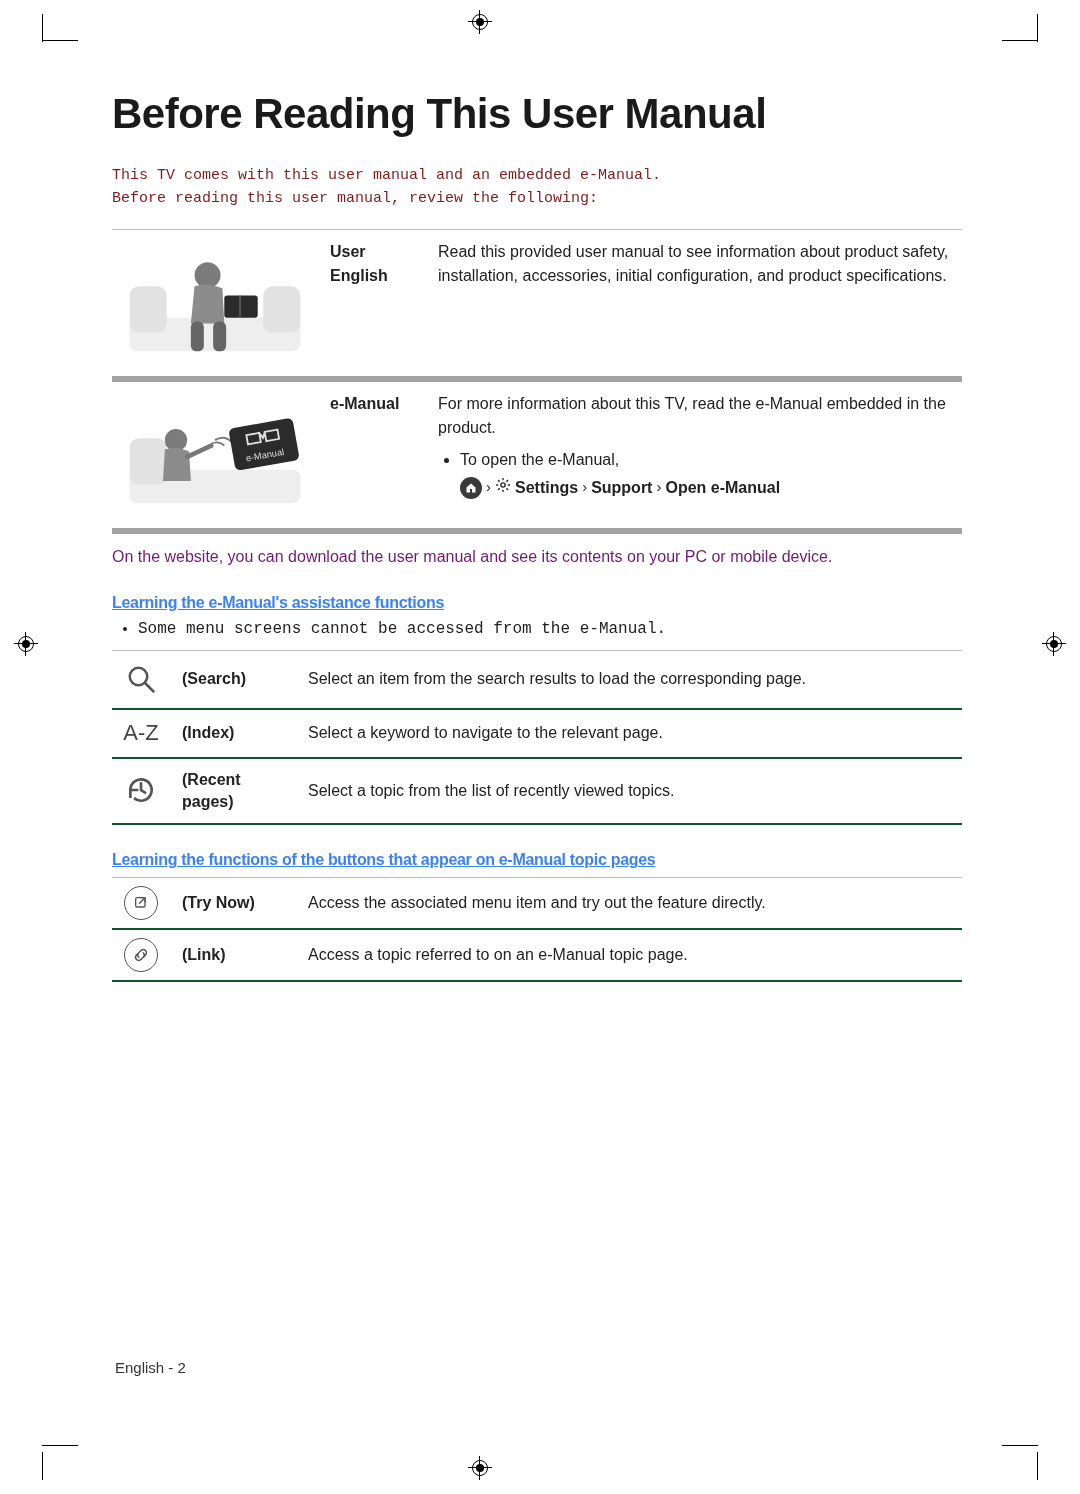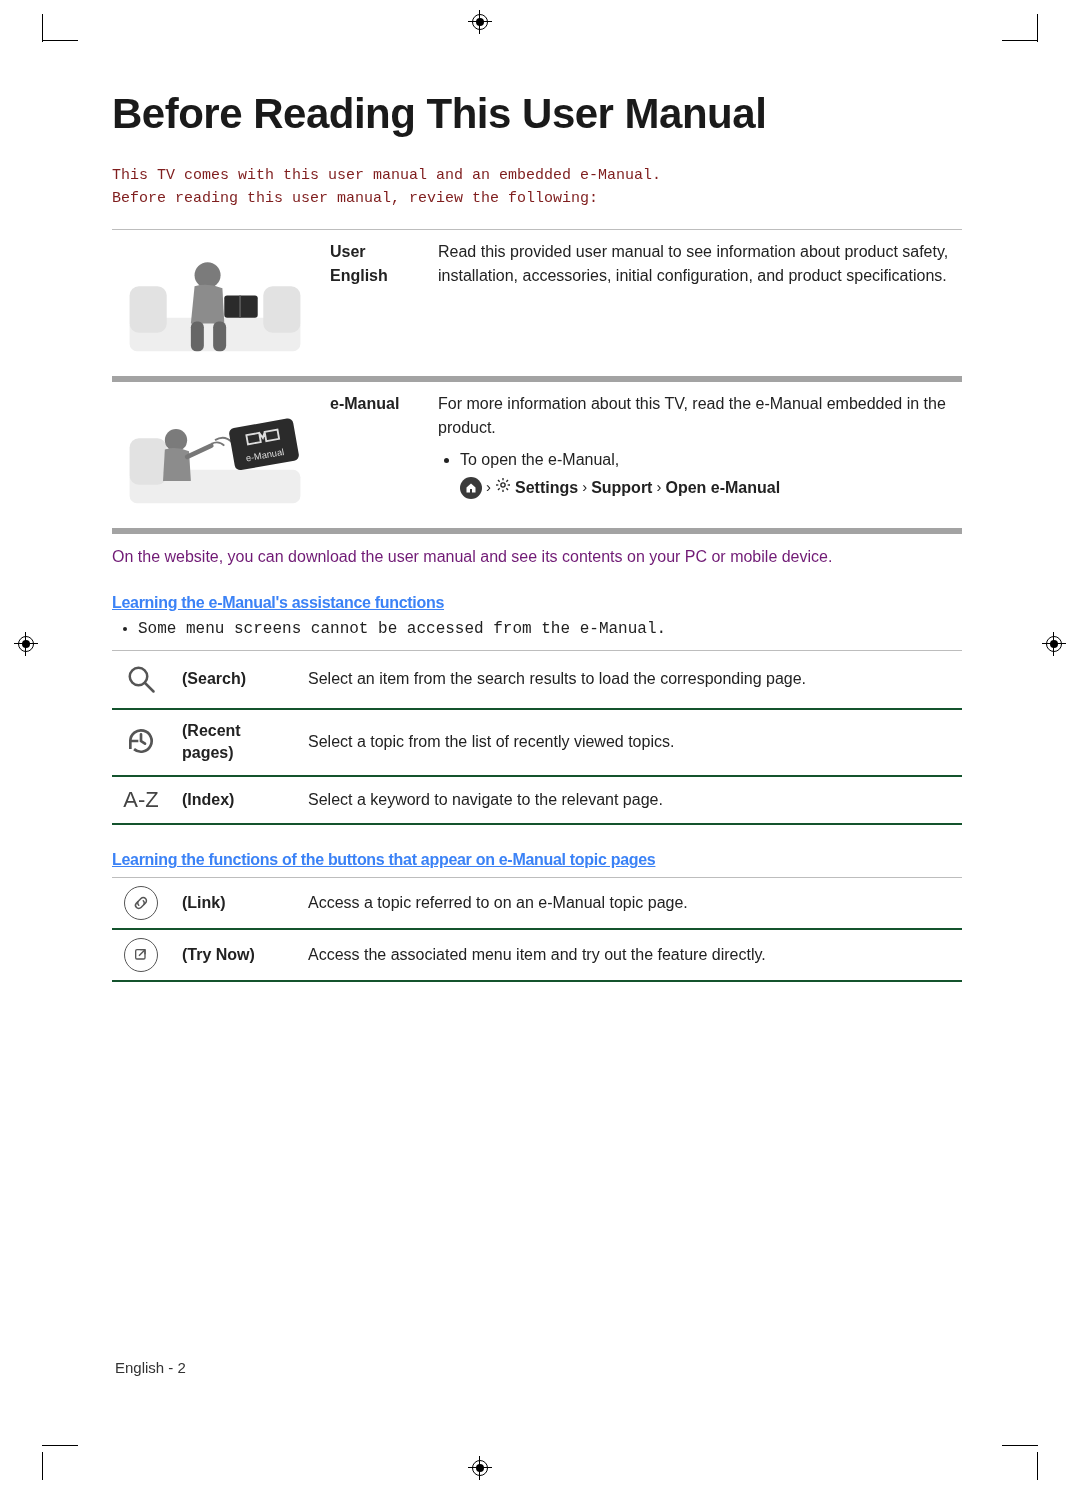--- a/index.html
+++ b/index.html
@@ -326,70 +326,70 @@
                 <circle cx="10" cy="10" r="7" fill="none" stroke="#555" stroke-width="2"></circle>
                 <line x1="15" y1="15" x2="22" y2="22" stroke="#555" stroke-width="2" stroke-linecap="round"></line>
               </svg>
         </span>
       </td>
       <td class="c-label">(Search)</td>
       <td class="c-desc">Select an item from the search results to load the corresponding page.</td>
     </tr>
     <tr>
       <td class="c-icon">
+        <span class="az-text">A-Z</span>
+      </td>
+      <td class="c-label">(Index)</td>
+      <td class="c-desc">Select a keyword to navigate to the relevant page.</td>
+    </tr>
+    <tr>
+      <td class="c-icon">
         <span class="icon-shell">
           <svg width="32" height="32" viewBox="0 0 24 24">
                 <path d="M4 12 a8 8 0 1 1 2.8 6.1" fill="none" stroke="#555" stroke-width="2"></path>
                 <polyline points="4,18 4,12 10,12" fill="none" stroke="#555" stroke-width="2"></polyline>
                 <polyline points="12,7 12,12 15,14" fill="none" stroke="#555" stroke-width="2" stroke-linecap="round"></polyline>
               </svg>
         </span>
       </td>
       <td class="c-label">(Recent pages)</td>
       <td class="c-desc">Select a topic from the list of recently viewed topics.</td>
     </tr>
-    <tr>
-      <td class="c-icon">
-        <span class="az-text">A-Z</span>
-      </td>
-      <td class="c-label">(Index)</td>
-      <td class="c-desc">Select a keyword to navigate to the relevant page.</td>
-    </tr>
   </tbody>
     </table>
 
   <h2 class="sub">Learning the functions of the buttons that appear on e-Manual topic pages</h2>
 
   <table class="func-table">
     <tbody>
         <tr>
-      <td class="c-icon">
-        <span class="circle30">
-          <svg width="18" height="18" viewBox="0 0 24 24">
-                <path d="M9 15 a4 4 0 0 1 0 -6 l3 -3 a4 4 0 0 1 6 6 l-2 2" fill="none" stroke="#555" stroke-width="2" stroke-linecap="round"></path>
-                <path d="M15 9 a4 4 0 0 1 0 6 l-3 3 a4 4 0 0 1 -6 -6 l2 -2" fill="none" stroke="#555" stroke-width="2" stroke-linecap="round"></path>
-              </svg>
-        </span>
-      </td>
-      <td class="c-label">(Link)</td>
-      <td class="c-desc">Access a topic referred to on an e-Manual topic page.</td>
-    </tr>
-    <tr>
       <td class="c-icon">
         <span class="circle30">
           <svg width="16" height="16" viewBox="0 0 24 24">
                 <rect x="4" y="4" width="14" height="14" rx="2" fill="none" stroke="#555" stroke-width="2"></rect>
                 <polyline points="11,4 18,4 18,11" fill="none" stroke="#555" stroke-width="2"></polyline>
                 <line x1="18" y1="4" x2="9" y2="13" stroke="#555" stroke-width="2"></line>
               </svg>
         </span>
       </td>
       <td class="c-label">(Try Now)</td>
       <td class="c-desc">Access the associated menu item and try out the feature directly.</td>
     </tr>
+    <tr>
+      <td class="c-icon">
+        <span class="circle30">
+          <svg width="18" height="18" viewBox="0 0 24 24">
+                <path d="M9 15 a4 4 0 0 1 0 -6 l3 -3 a4 4 0 0 1 6 6 l-2 2" fill="none" stroke="#555" stroke-width="2" stroke-linecap="round"></path>
+                <path d="M15 9 a4 4 0 0 1 0 6 l-3 3 a4 4 0 0 1 -6 -6 l2 -2" fill="none" stroke="#555" stroke-width="2" stroke-linecap="round"></path>
+              </svg>
+        </span>
+      </td>
+      <td class="c-label">(Link)</td>
+      <td class="c-desc">Access a topic referred to on an e-Manual topic page.</td>
+    </tr>
   </tbody>
     </table>
 
 </div>
 
 <div class="footer">
   <span>English</span><span> - </span><span>2</span>
 </div>
 
 </body></html>

